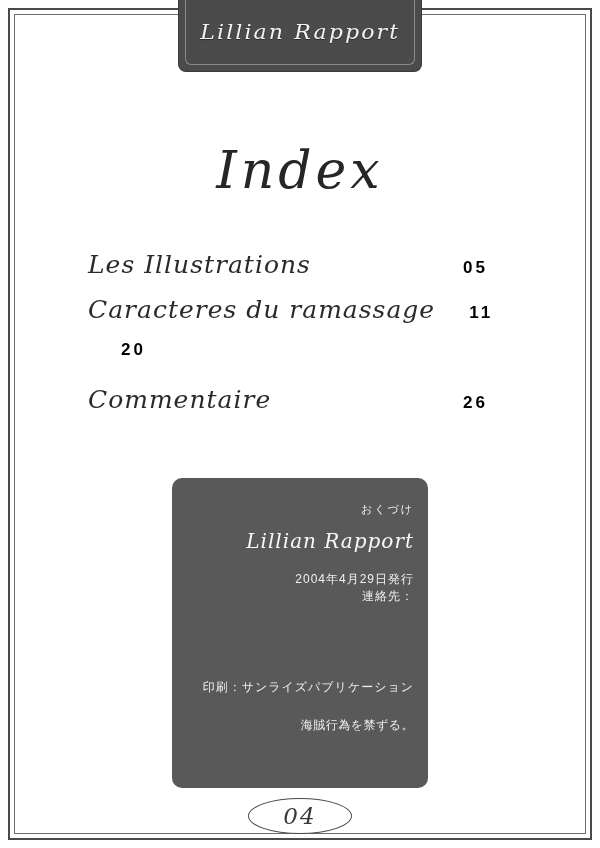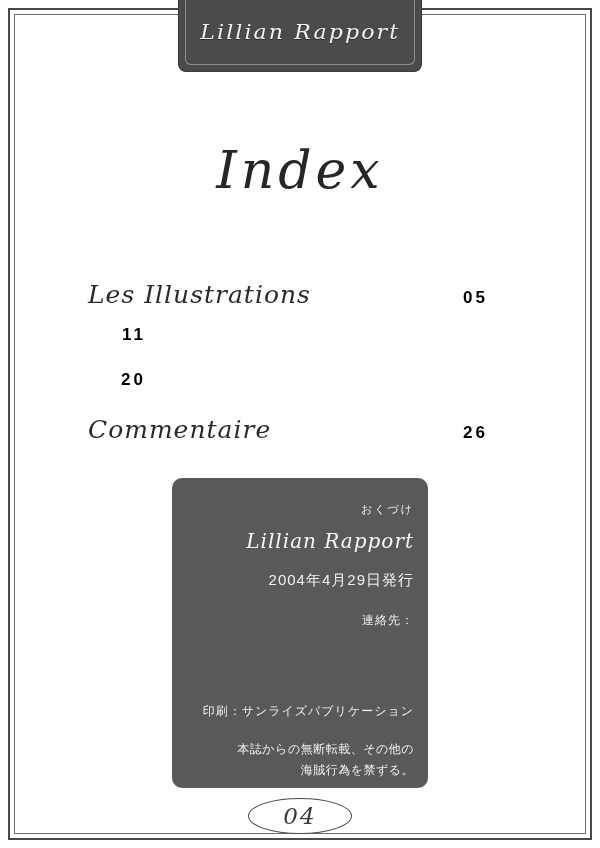--- a/index.html
+++ b/index.html
@@ -87,21 +87,20 @@
     letter-spacing: 4px;
     color: #262626;
   }
 
   
   .toc {
     position: absolute;
     left: 88px;
     top: 250px;
     width: 400px;
-    margin-top: 30px;
   }
   .toc-row {
     display: flex;
     align-items: baseline;
     height: 45px;
   }
   .toc-label {
     flex: 1 1 auto;
     font-family: "DejaVu Serif", serif;
     font-style: italic;
@@ -143,23 +142,22 @@
   }
   .colophon-title {
     font-family: "DejaVu Serif", serif;
     font-style: italic;
     font-size: 20px;
     letter-spacing: 1px;
     margin-bottom: 18px;
     color: #f7f7f7;
   }
   .colophon-date {
-    font-size: 15px;
-    letter-spacing: 1px;
-    margin-bottom: 22px;
+    font-size: 12px;
+    letter-spacing: 1px;
   }
   .colophon-contact {
     font-size: 12px;
     letter-spacing: 1px;
     margin-bottom: 72px;
   }
   .colophon-pub {
     font-size: 12px;
     letter-spacing: 1px;
     line-height: 1.7;
@@ -217,41 +215,41 @@
 </div>
 
 <div class="index-heading">Index</div>
 
 <div class="toc">
   <div class="toc-row">
     <div class="toc-label">Les Illustrations</div>
     <div class="toc-page">05</div>
   </div>
   <div class="toc-row">
+    <div class="toc-label">Caracteres du ramassage</div>
     <div class="toc-page">11</div>
   </div>
   <div class="toc-row">
     <div class="toc-page">20</div>
   </div>
   <div class="toc-row">
     <div class="toc-label">Commentaire</div>
     <div class="toc-page">26</div>
   </div>
 </div>
 
 <div class="colophon">
   <div class="colophon-kicker">おくづけ</div>
   <div class="colophon-title">Lillian Rapport</div>
   <div class="colophon-date">2004年4月29日発行</div>
   <div class="colophon-contact">連絡先：</div>
   <div class="colophon-pub">
     <div>印刷：サンライズパブリケーション</div>
   </div>
   <div class="colophon-notice">
-    <div>本誌からの無断転載、その他の</div>
     <div>海賊行為を禁ずる。</div>
   </div>
 </div>
 
 <div class="folio-mask"></div>
 <div class="folio">
   <div class="folio-number">04</div>
 </div>
 
 </body></html>

